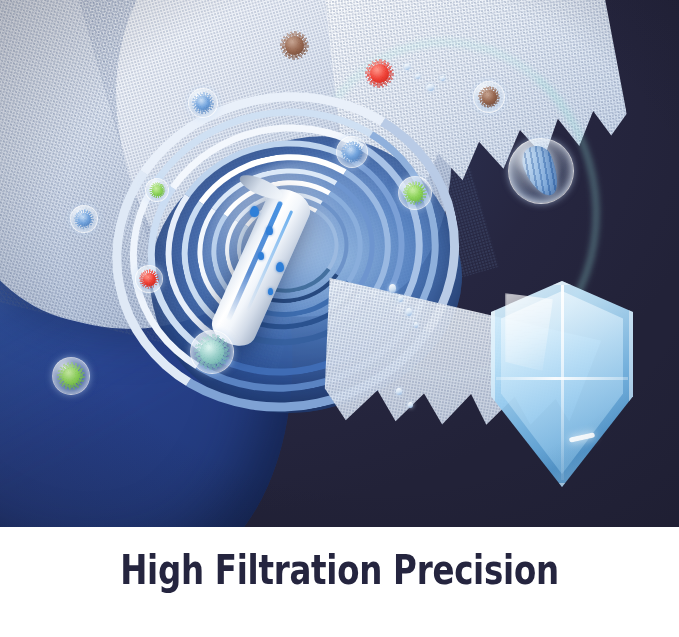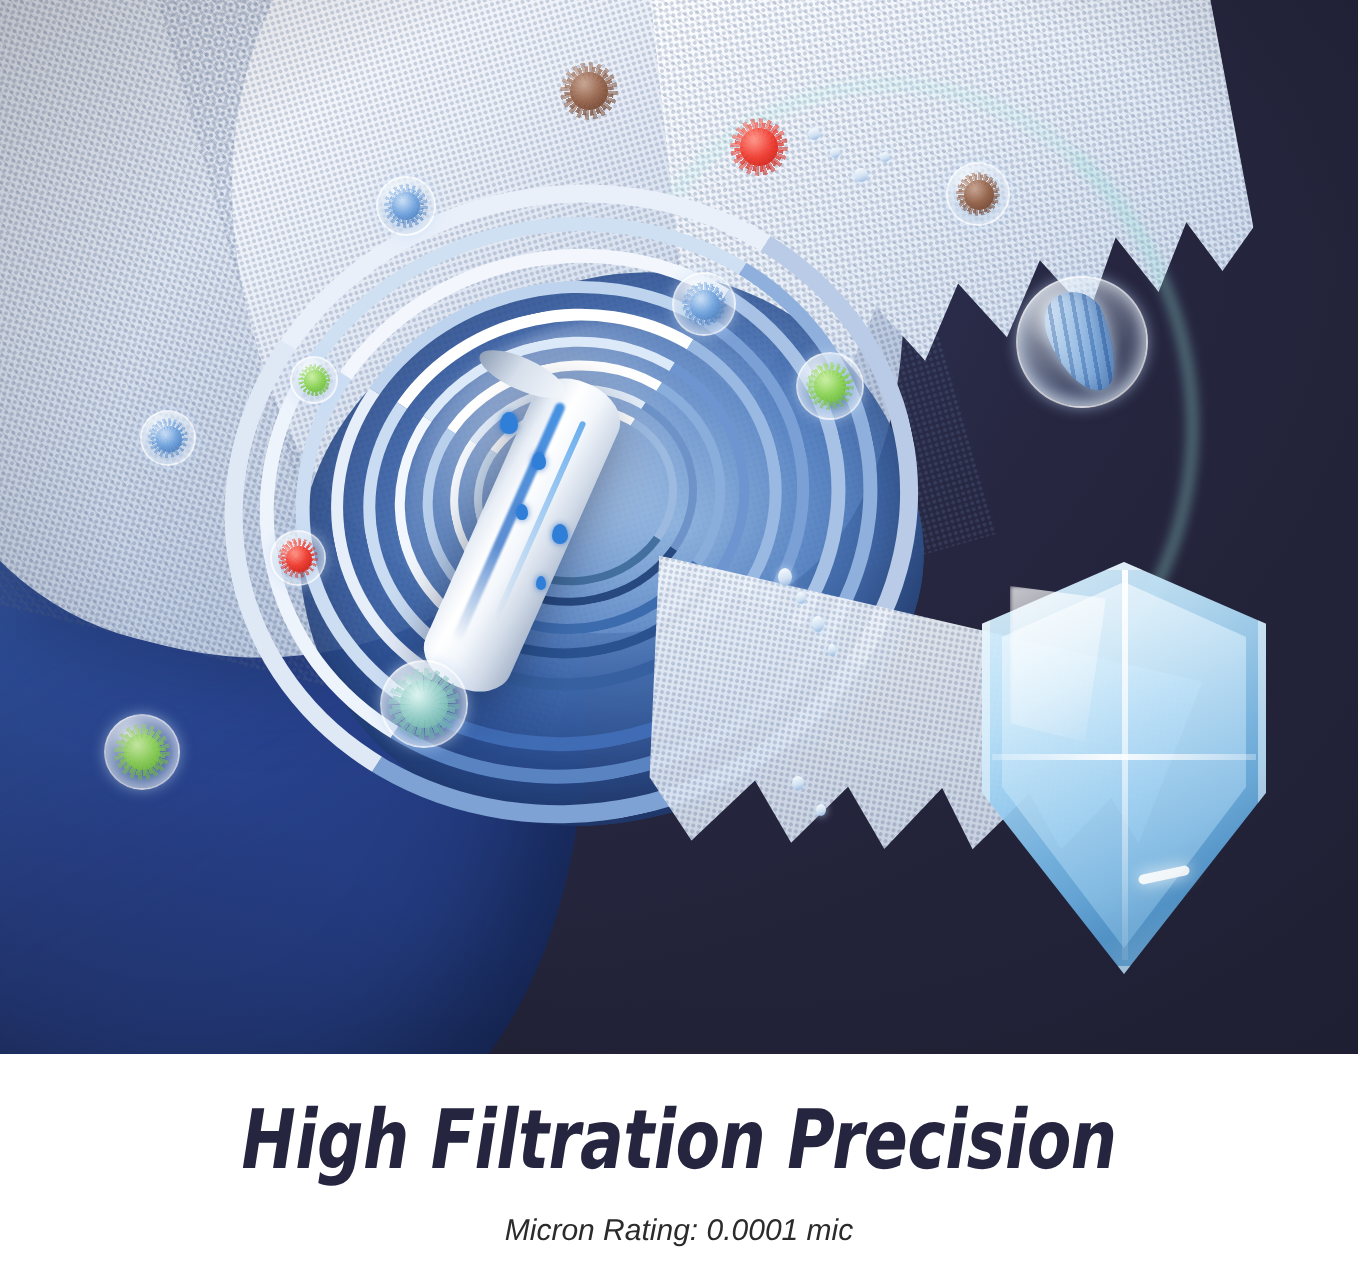--- a/index.html
+++ b/index.html
@@ -13,21 +13,20 @@
     height: 637px;
     overflow: hidden;
     font-family: "Liberation Sans", sans-serif;
   }
 
   #page {
     position: relative;
     width: 679px;
     height: 637px;
     background: #ffffff;
-    font-style: italic;
   }
 
   
   .photo-panel {
     position: absolute;
     left: 0;
     top: 0;
     width: 679px;
     height: 527px;
     overflow: hidden;
@@ -580,16 +579,15 @@
       <div class="shield-gloss"></div>
       <div class="shield-spark"></div>
       <div class="shield-rim"></div>
     </div>
 
     <div class="bg-vignette"></div>
   </div>
 
   <div class="caption-area">
     <div class="headline">High Filtration Precision</div>
-    <div class="subcaption">Micron Rating: 0.0001 mic</div>
   </div>
 
 </div>
 
 </body></html>

